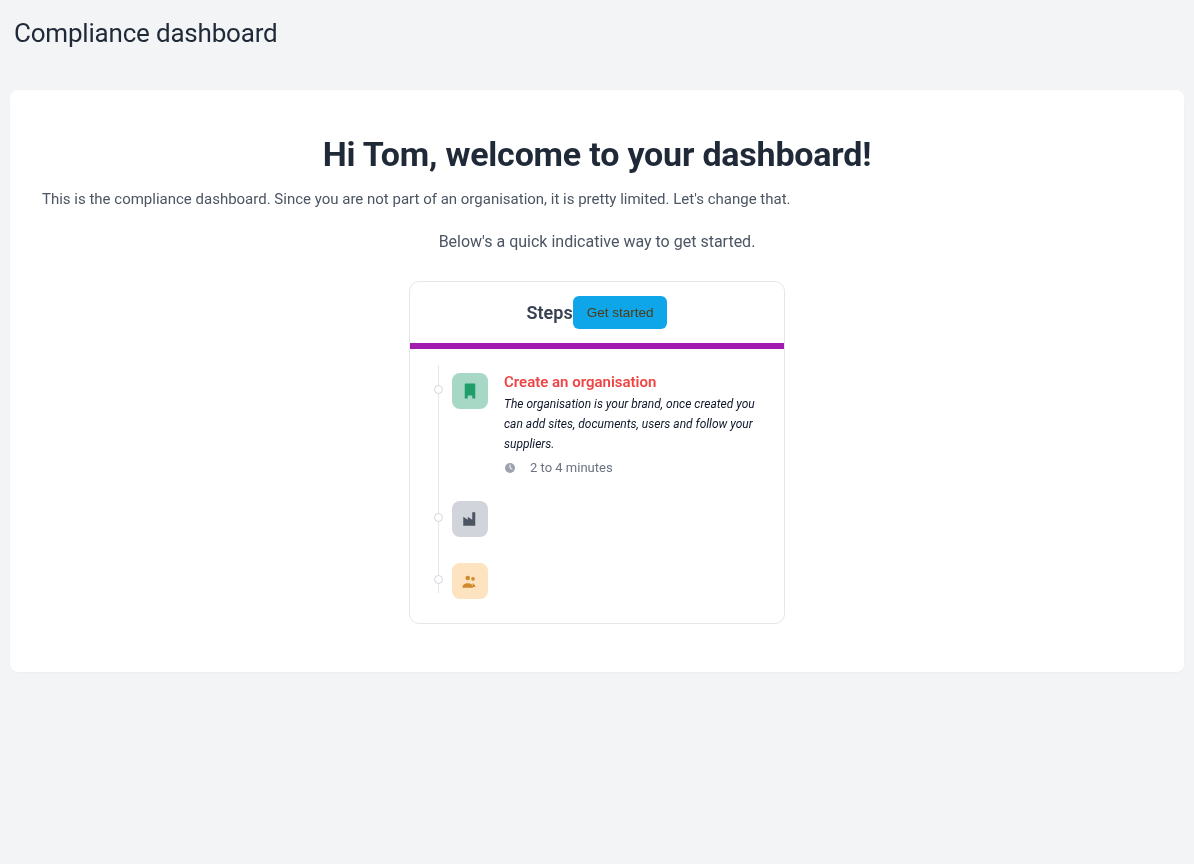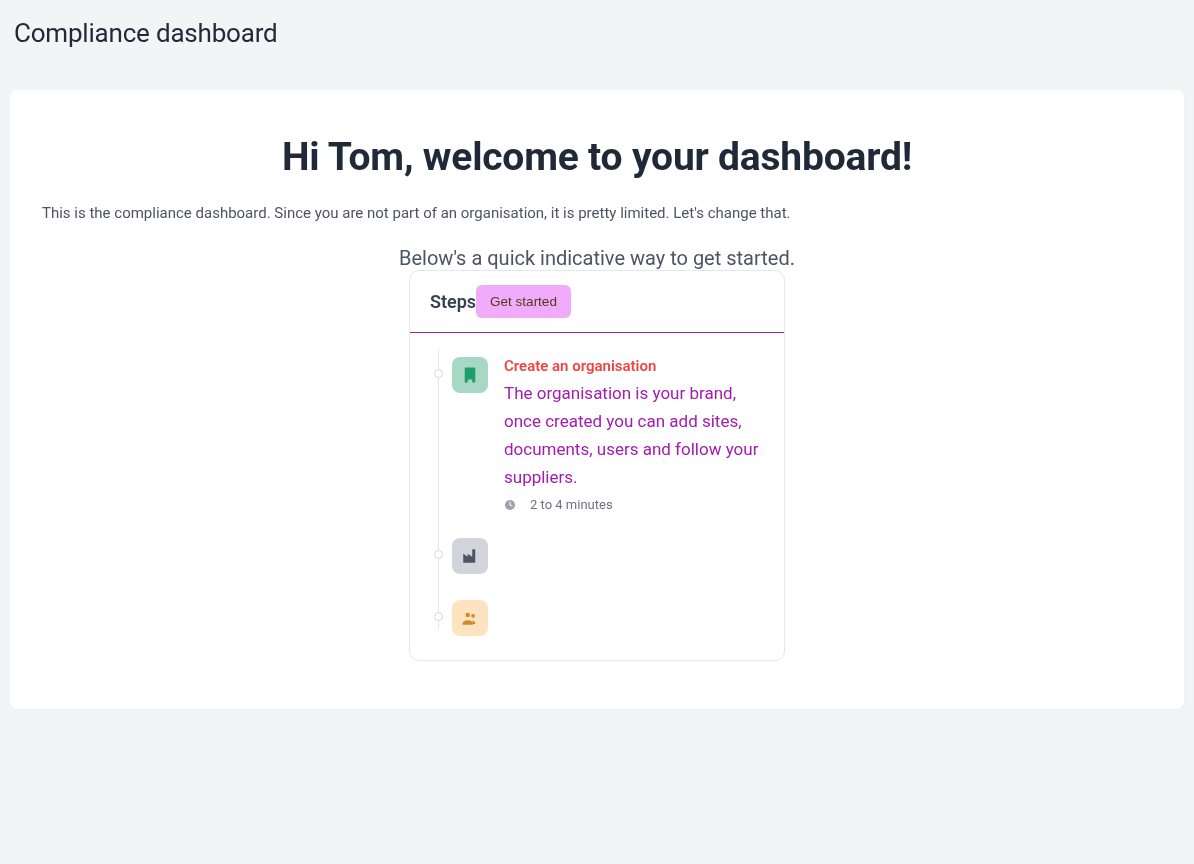--- a/index.html
+++ b/index.html
@@ -20,58 +20,59 @@
     }
     .card {
       background: #ffffff;
       margin: 36px 10px 0 10px;
       border-radius: 8px;
       padding: 44px 32px 48px 32px;
       box-shadow: 0 1px 2px rgba(0,0,0,0.03);
     }
     .welcome-heading {
       text-align: center;
-      font-size: 39px;
+      font-size: 34px;
       font-weight: 700;
       color: #1f2937;
       letter-spacing: -0.2px;
-      margin-bottom: 24px;
+      margin-bottom: 16px;
     }
     .welcome-sub1 {
       text-align: left;
       font-size: 15px;
       color: #4b5563;
       margin-bottom: 24px;
     }
     .welcome-sub2 {
       text-align: center;
-      font-size: 20px;
+      font-size: 16px;
       color: #4b5563;
+      margin-bottom: 30px;
     }
     .steps-box {
       width: 376px;
       margin: 0 auto;
       border: 1px solid #e5e7eb;
       border-radius: 10px;
       background: #fff;
     }
     .steps-header {
       display: flex;
       align-items: center;
-      justify-content: flex-start;
+      justify-content: center;
       padding: 14px 20px;
-      border-bottom: 1px solid #a21caf;
+      border-bottom: 6px solid #a21caf;
     }
     .steps-title {
       font-size: 18px;
       font-weight: 600;
       color: #374151;
     }
     .get-started-btn {
-      background: #f0abfc;
+      background: #0ea5e9;
       border: none;
       border-radius: 6px;
       color: #523a12;
       font-size: 13.5px;
       font-weight: 500;
       padding: 9px 14px;
       cursor: pointer;
     }
     .steps-body {
       position: relative;
@@ -119,24 +120,25 @@
     .step-icon.orange{ background: #fde3bf; color: #d08a2e; }
     .step-icon svg { width: 18px; height: 18px; }
     .step-content { flex: 1; }
     .step-title {
       font-size: 15px;
       font-weight: 600;
       color: #ef4444;
       margin-bottom: 4px;
     }
     .step-desc {
-      font-size: 17px;
-      color: #a21caf;
+      font-size: 12px;
+      color: #0f172a;
       line-height: 1.65;
       margin-bottom: 6px;
+      font-style: italic;
     }
     .step-time {
       display: flex;
       align-items: flex-start;
       font-size: 13px;
       color: #6b7280;
       gap: 14px;
     }
     .clock {
       color: #9ca3af;

